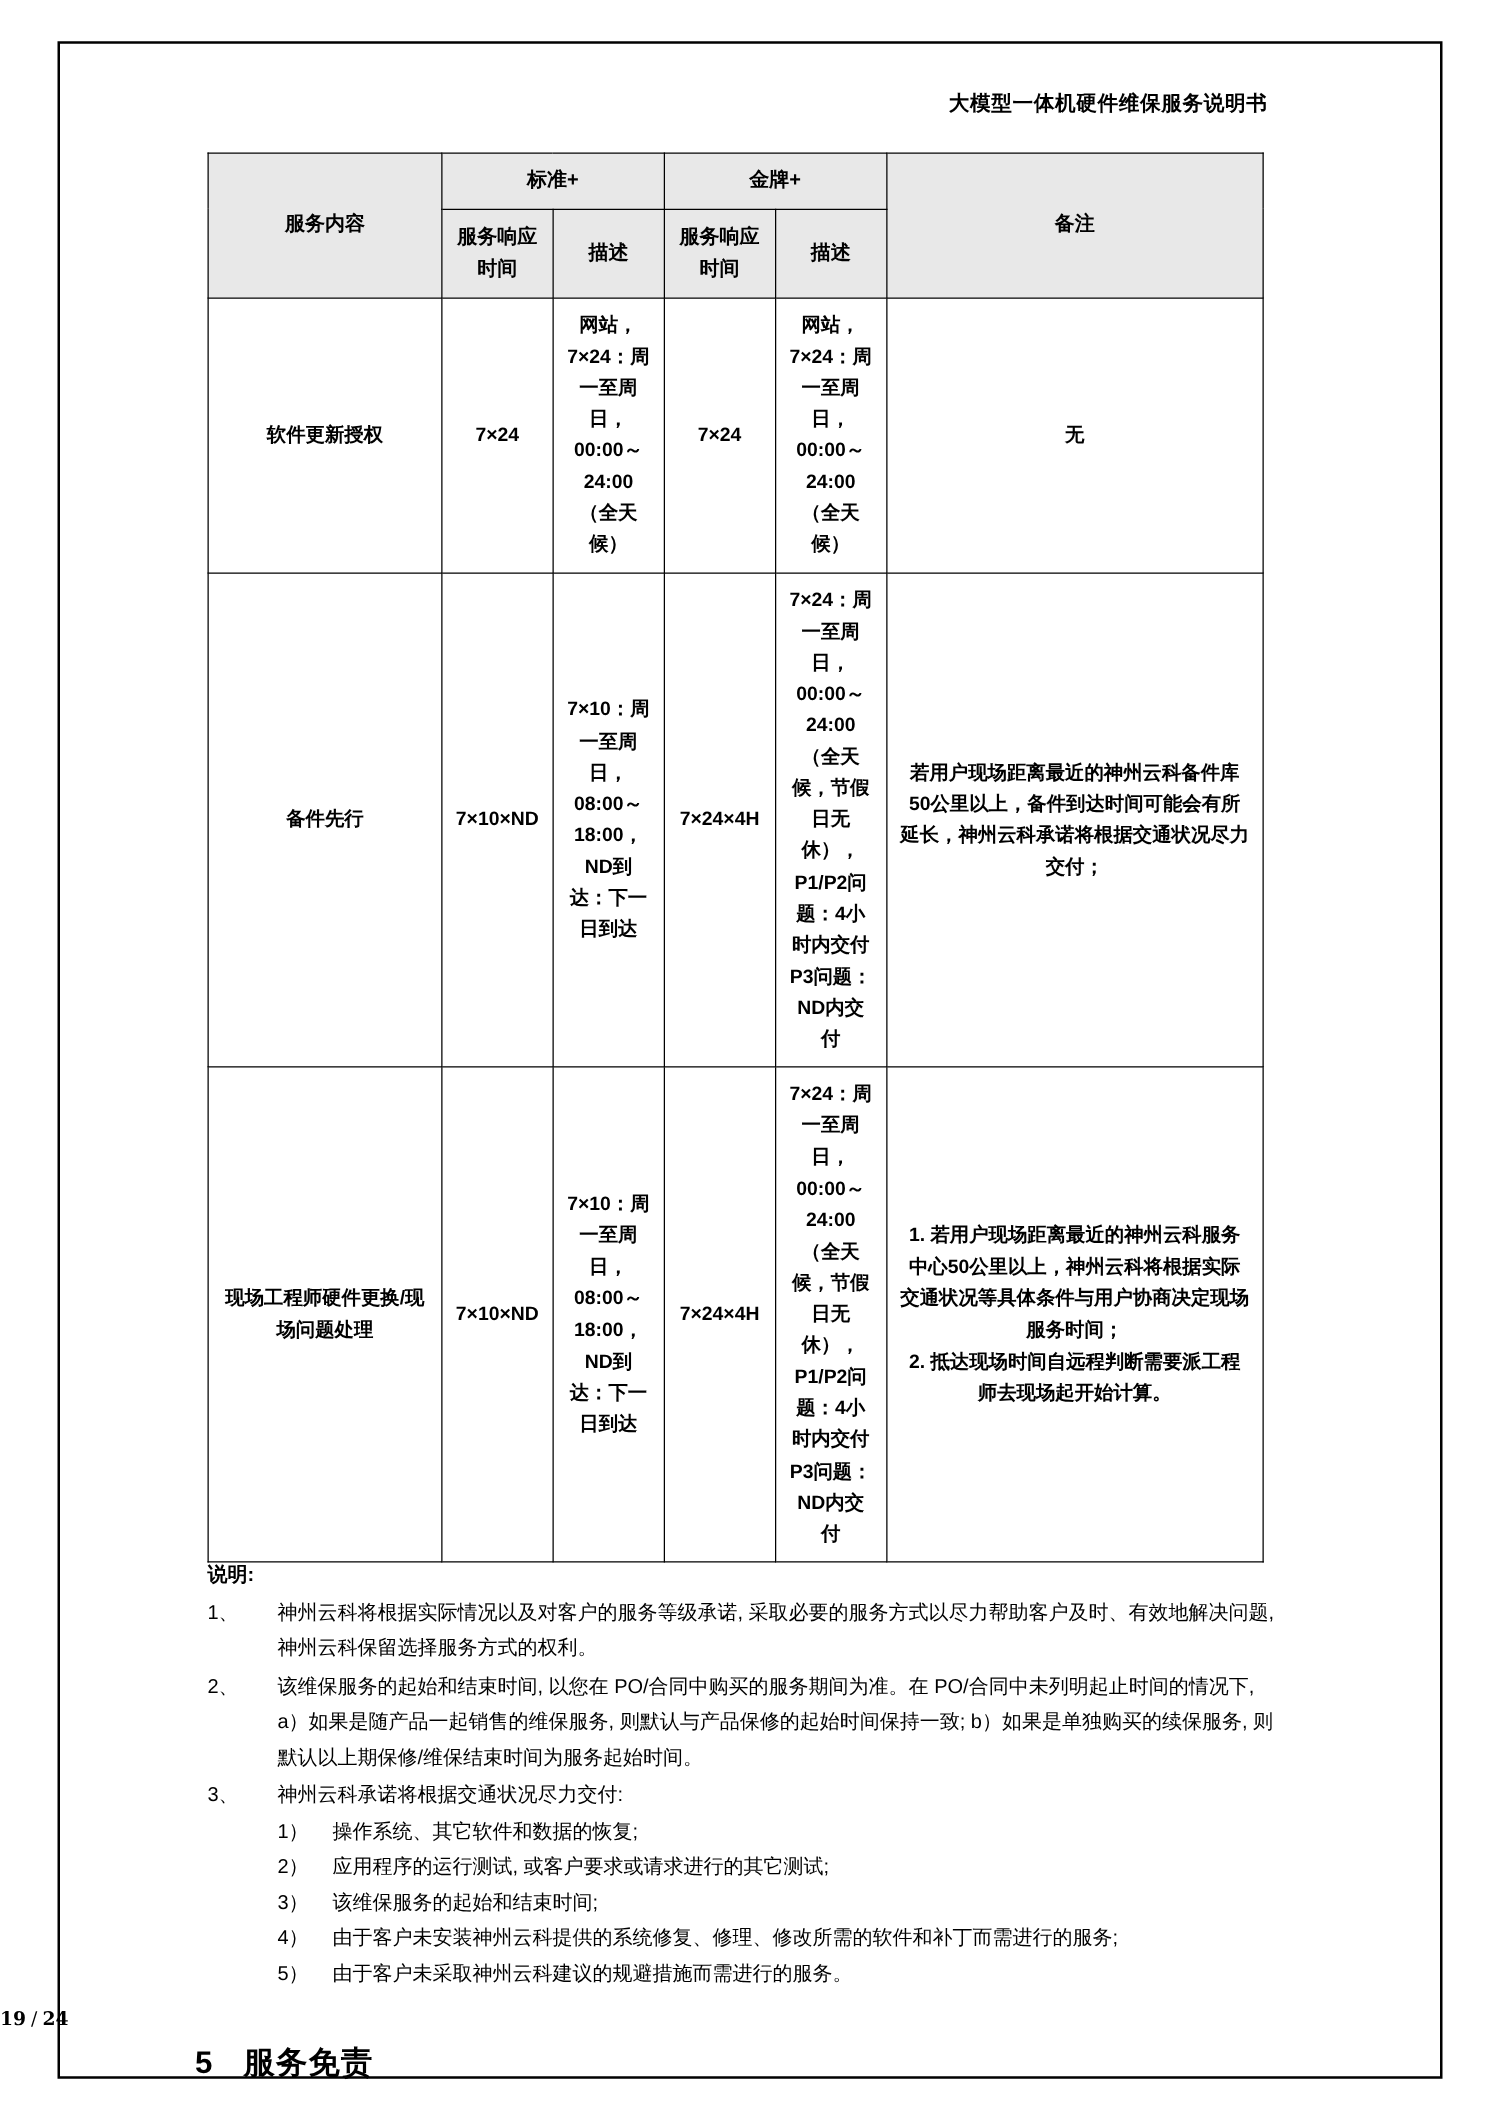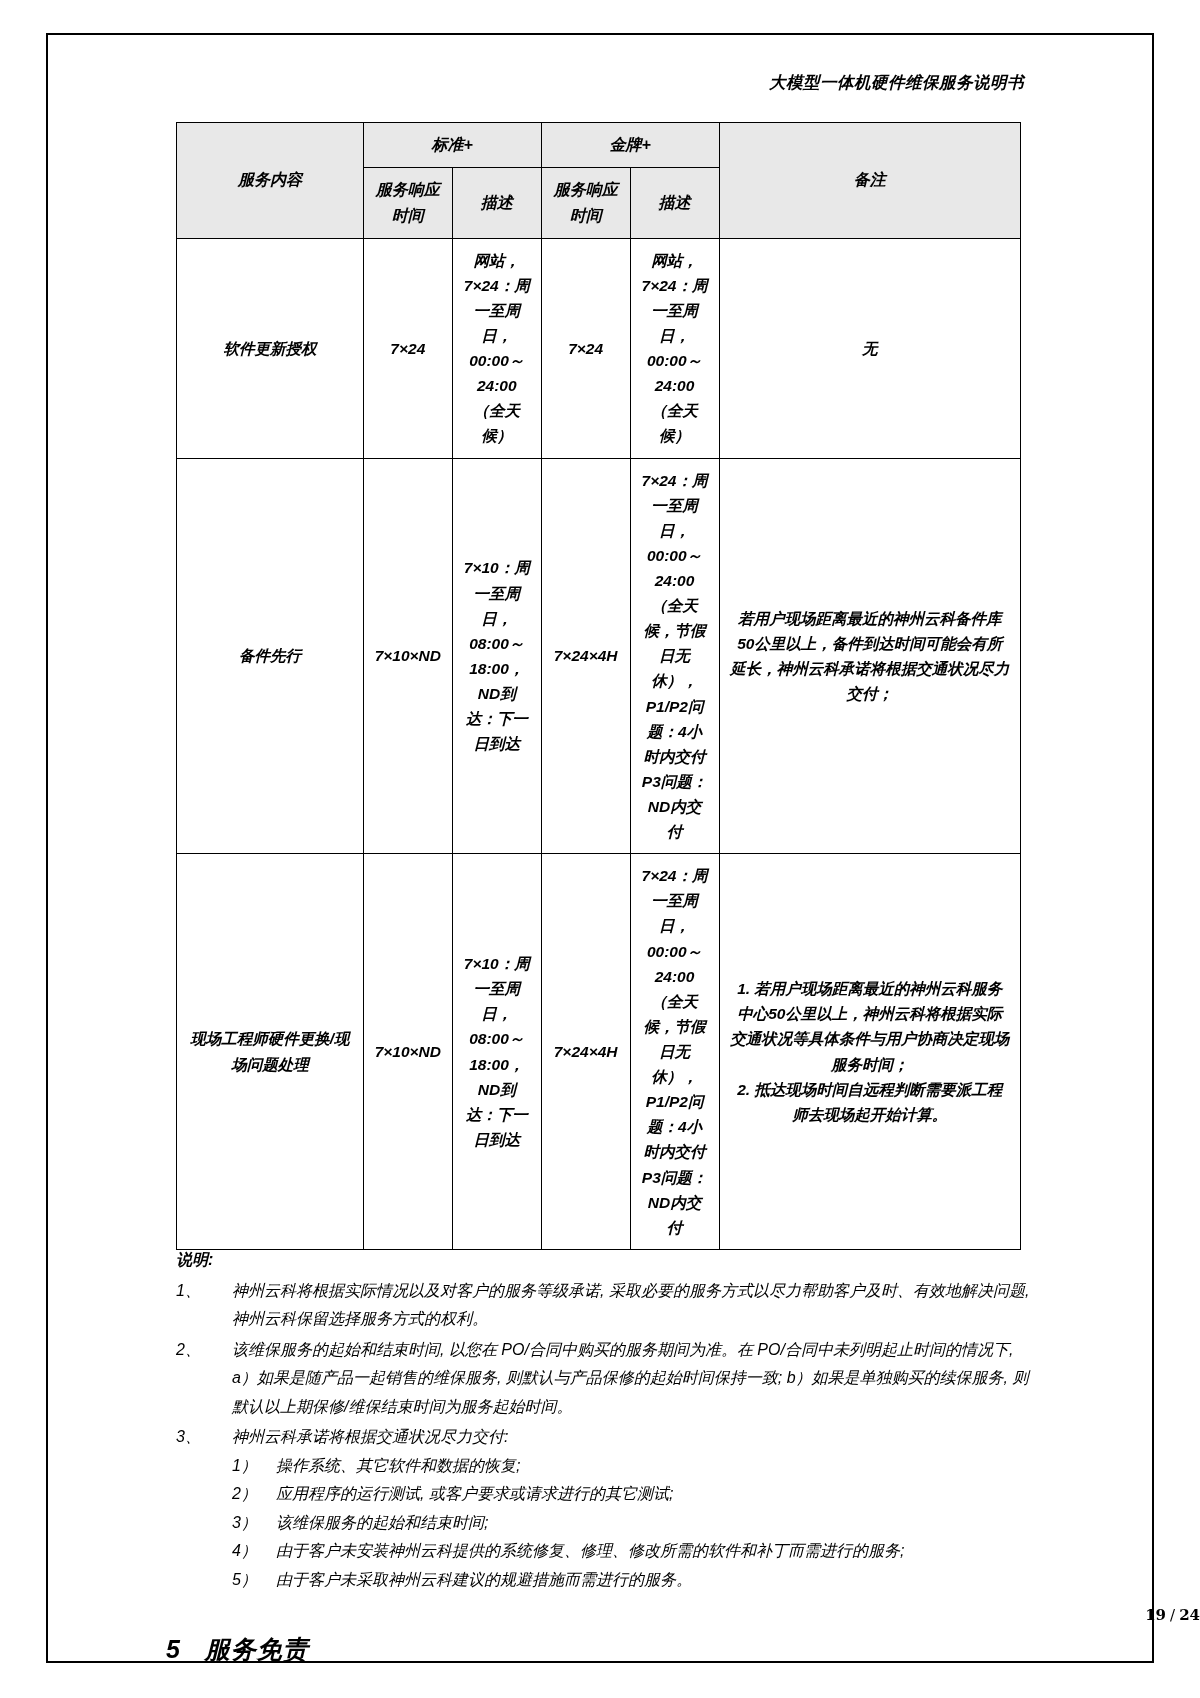--- a/index.html
+++ b/index.html
@@ -23,24 +23,23 @@
     position: absolute;
     left: 46px;
     top: 33px;
     width: 1108px;
     height: 1630px;
     border: 2px solid #000;
     box-sizing: border-box;
   }
   .content {
     position: absolute;
-    left: 176px;
+    left: 166px;
     top: 72px;
     width: 860px;
-    font-style: italic;
   }
   .header-title {
     text-align: right;
     font-family: "DejaVu Serif", "Liberation Serif", serif;
     font-weight: bold;
     font-size: 16.5px;
     letter-spacing: 0.5px;
     margin-bottom: 28px;
     padding-right: 12px;
   }
@@ -119,21 +118,21 @@
     letter-spacing: 1px;
   }
   h2.section .secnum {
     margin-right: 16px;
   }
   .footer {
     position: absolute;
     left: 0;
     right: 0;
     bottom: 74px;
-    text-align: right;
+    text-align: left;
     font-family: "DejaVu Serif", "Liberation Serif", serif;
     font-size: 15px;
     font-weight: bold;
   }
   .footer .sep { font-weight: normal; margin: 0 4px; }
   .nowrap { white-space: pre-line; }
 </style>
 </head>
 <body>
 

